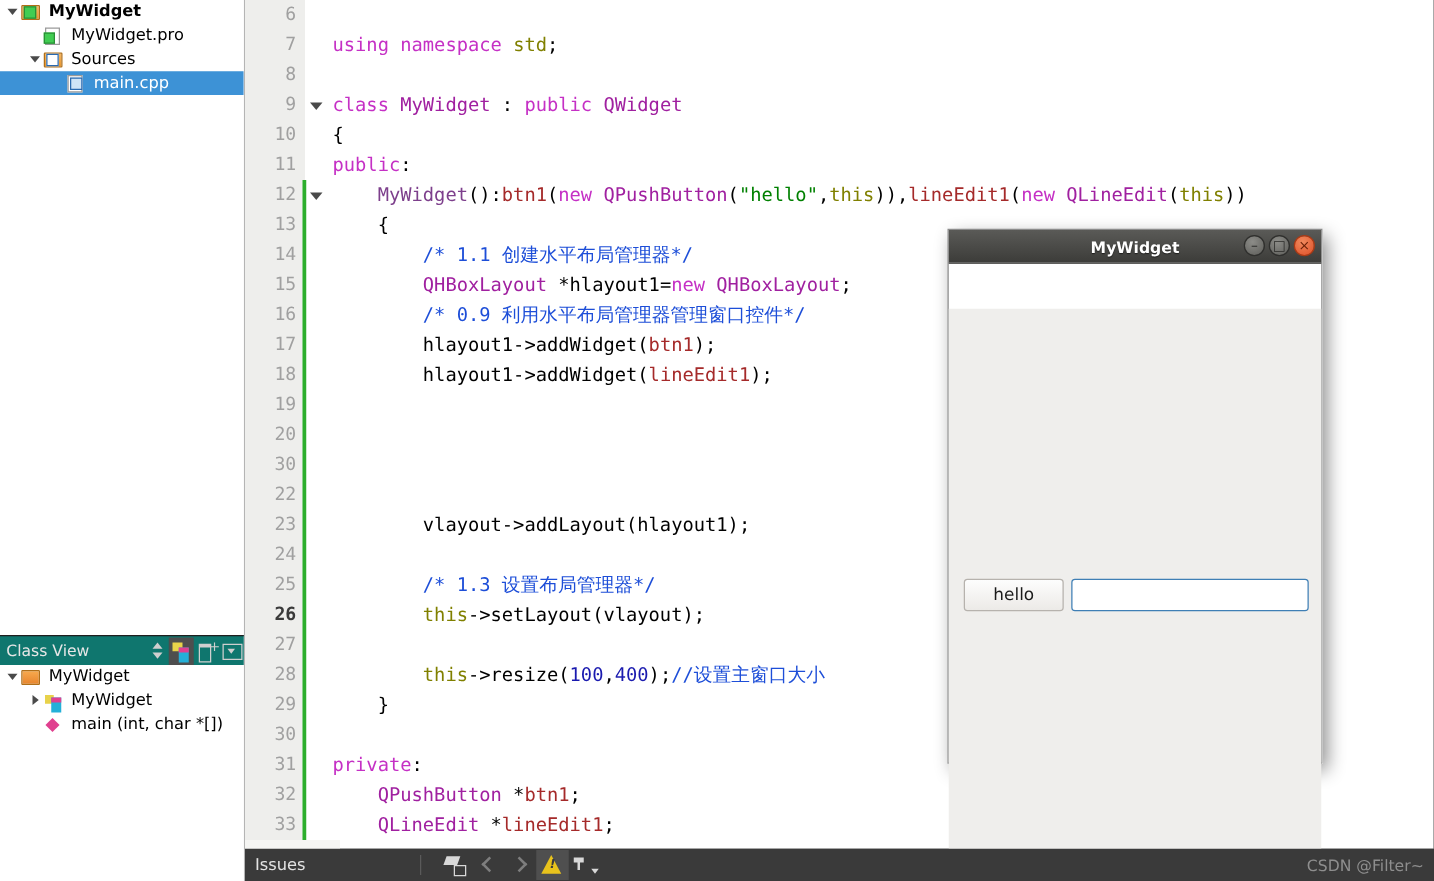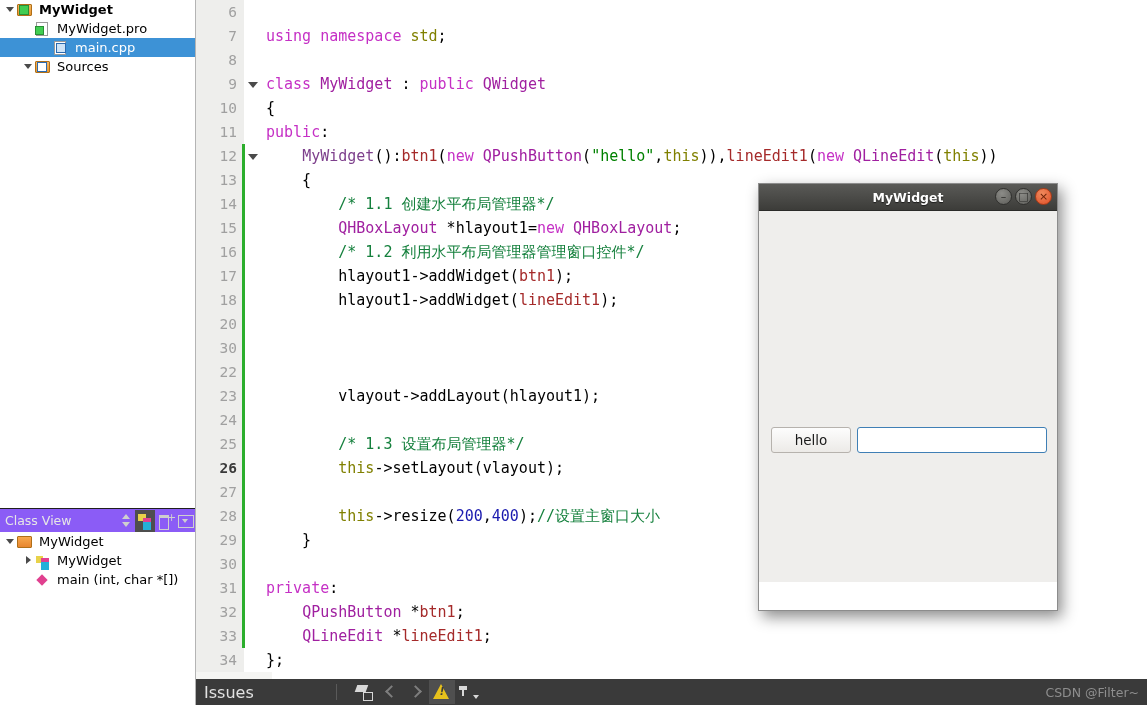--- a/index.html
+++ b/index.html
@@ -123,21 +123,21 @@
   }
   .ic-func::before {
     content: ""; position: absolute; left: 1px; top: 2px;
     width: 8px; height: 8px; background: #e0408f;
     transform: rotate(45deg);
   }
 
   
   #class-view-header {
     position: absolute; left: 0; top: 508px; width: 195px; height: 24px;
-    background: #8b5cf6;
+    background: #0f766e;
     display: flex; align-items: center;
     border-top: 1px solid #1f1f1f;
   }
   #class-view-header .cv-title {
     color: #e6e6e6; font-size: 12.5px; padding-left: 5px; flex: 1;
     white-space: nowrap;
   }
   .cv-btn {
     width: 20px; height: 22px; position: relative;
     display: inline-block; flex: 0 0 20px;
@@ -225,21 +225,21 @@
     position: absolute; left: 70px; top: 0; text-align: center;
   }
   
   .t-kw   { color: #c530c5; }          
   .t-type { color: #808000; }          
   .t-cls  { color: #a020a0; }          
   .t-fn   { color: #7d3f8c; }          
   .t-mem  { color: #a52a2a; }          
   .t-str  { color: #008000; }          
   .t-num  { color: #1a1aaf; }          
-  .t-cmt  { color: #15803d; }
+  .t-cmt  { color: #1d4ed8; }
   .t-pln  { color: #000000; }
 
   
   #mywidget-dialog {
     position: absolute; left: 758px; top: 183px;
     width: 300px; height: 428px;
     box-shadow: 4px 6px 14px rgba(0,0,0,0.45);
     border: 1px solid #8c8c8c;
   }
   #dlg-titlebar {
@@ -266,23 +266,24 @@
   .win-btn.close {
     background: radial-gradient(circle at 40% 30%, #f08a5d, #df4f28);
     border-color: #a83a16;
   }
   .win-btn .glyph {
     position: absolute; left: 0; top: 0; right: 0; bottom: 0;
     color: #2b2b29; font-size: 11px; line-height: 15px; text-align: center;
   }
   .win-btn.close .glyph { color: #6d2208; }
   #dlg-body {
-    width: 100%; height: 371px;
+    width: 100%; height: 444px;
     background: #efeeec;
     position: relative;
+    margin-top: 36px;
   }
   #hello-button {
     position: absolute; left: 12px; top: 216px;
     width: 80px; height: 26px;
     background: linear-gradient(#fdfdfd, #eceae7);
     border: 1px solid #b6b2ad; border-radius: 3px;
     color: #1a1a1a; font-size: 13.5px;
     display: flex; align-items: center; justify-content: center;
   }
   #line-edit {
@@ -293,21 +294,21 @@
   }
 
   
   #status-bar {
     position: absolute; left: 196px; top: 679px;
     width: 951px; height: 26px;
     background: #3a3a3a;
     display: flex; align-items: center;
   }
   #issues-label {
-    color: #e2e2e2; font-size: 16px; padding-left: 8px; width: 140px;
+    color: #e2e2e2; font-size: 13px; padding-left: 8px; width: 140px;
   }
   .sb-sep {
     width: 1px; height: 16px; background: #5a5a5a; margin: 0 14px 0 0;
   }
   .sb-btn {
     width: 26px; height: 24px; position: relative; display: inline-block;
   }
   .sb-btn.active { background: #4f4f4f; }
   .ic-clearpane::before {
     content: ""; position: absolute; left: 5px; top: 5px;
@@ -378,33 +379,33 @@
           </span>
           <span>MyWidget</span>
         </div>
         <div class="tree-row indent-1">
           <span class="arrow none"></span>
           <span class="ticon">
             <i class="ic-profile" style="display: block; position: relative;"></i>
           </span>
           <span>MyWidget.pro</span>
         </div>
+        <div class="tree-row indent-1">
+          <span class="arrow down"></span>
+          <span class="ticon">
+            <i class="ic-srcfolder" style="display: block; position: relative;"></i>
+          </span>
+          <span>Sources</span>
+        </div>
         <div class="tree-row indent-2 selected">
           <span class="arrow none"></span>
           <span class="ticon">
             <i class="ic-cpp" style="display: block; position: relative;"></i>
           </span>
           <span>main.cpp</span>
-        </div>
-        <div class="tree-row indent-1">
-          <span class="arrow down"></span>
-          <span class="ticon">
-            <i class="ic-srcfolder" style="display: block; position: relative;"></i>
-          </span>
-          <span>Sources</span>
         </div>
       </div>
 
     <div id="class-view-header">
       <span class="cv-title">Class View</span>
       <span class="cv-btn"><i class="ic-sortarrows"></i></span>
       <span class="cv-btn active"><i class="ic-syncclass"></i></span>
       <span class="cv-btn"><i class="ic-expandall"></i></span>
       <span class="cv-btn"><i class="ic-cvmenu"></i></span>
     </div>
@@ -438,32 +439,33 @@
       <div class="code-line"><div class="gutter">6</div><div class="codetext"></div></div>
       <div class="code-line"><div class="gutter">7</div><div class="codetext"><span class="t-kw">using</span><span class="t-pln"> </span><span class="t-kw">namespace</span><span class="t-pln"> </span><span class="t-type">std</span><span class="t-pln">;</span></div></div>
       <div class="code-line"><div class="gutter">8</div><div class="codetext"></div></div>
       <div class="code-line"><div class="gutter">9</div><div class="foldmark open"></div><div class="codetext"><span class="t-kw">class</span><span class="t-pln"> </span><span class="t-cls">MyWidget</span><span class="t-pln"> : </span><span class="t-kw">public</span><span class="t-pln"> </span><span class="t-cls">QWidget</span></div></div>
       <div class="code-line"><div class="gutter">10</div><div class="codetext"><span class="t-pln">{</span></div></div>
       <div class="code-line"><div class="gutter">11</div><div class="codetext"><span class="t-kw">public</span><span class="t-pln">:</span></div></div>
       <div class="code-line"><div class="gutter">12</div><div class="changebar"></div><div class="foldmark open"></div><div class="codetext"><span class="t-pln">    </span><span class="t-fn">MyWidget</span><span class="t-pln">():</span><span class="t-mem">btn1</span><span class="t-pln">(</span><span class="t-kw">new</span><span class="t-pln"> </span><span class="t-cls">QPushButton</span><span class="t-pln">(</span><span class="t-str">"hello"</span><span class="t-pln">,</span><span class="t-type">this</span><span class="t-pln">)),</span><span class="t-mem">lineEdit1</span><span class="t-pln">(</span><span class="t-kw">new</span><span class="t-pln"> </span><span class="t-cls">QLineEdit</span><span class="t-pln">(</span><span class="t-type">this</span><span class="t-pln">))</span></div></div>
       <div class="code-line"><div class="gutter">13</div><div class="changebar"></div><div class="codetext"><span class="t-pln">    {</span></div></div>
       <div class="code-line"><div class="gutter">14</div><div class="changebar"></div><div class="codetext"><span class="t-pln">        </span><span class="t-cmt">/* 1.1 创建水平布局管理器*/</span></div></div>
       <div class="code-line"><div class="gutter">15</div><div class="changebar"></div><div class="codetext"><span class="t-pln">        </span><span class="t-cls">QHBoxLayout</span><span class="t-pln"> *hlayout1=</span><span class="t-kw">new</span><span class="t-pln"> </span><span class="t-cls">QHBoxLayout</span><span class="t-pln">;</span></div></div>
-      <div class="code-line"><div class="gutter">16</div><div class="changebar"></div><div class="codetext"><span class="t-pln">        </span><span class="t-cmt">/* 1.2 利用水平布局管理器管理窗口控件*/</span></div></div>
+      <div class="code-line"><div class="gutter">16</div><div class="changebar"></div><div class="codetext"><span class="t-pln">        </span><span class="t-cmt">/* 0.9 利用水平布局管理器管理窗口控件*/</span></div></div>
       <div class="code-line"><div class="gutter">17</div><div class="changebar"></div><div class="codetext"><span class="t-pln">        hlayout1-&gt;addWidget(</span><span class="t-mem">btn1</span><span class="t-pln">);</span></div></div>
       <div class="code-line"><div class="gutter">18</div><div class="changebar"></div><div class="codetext"><span class="t-pln">        hlayout1-&gt;addWidget(</span><span class="t-mem">lineEdit1</span><span class="t-pln">);</span></div></div>
+      <div class="code-line"><div class="gutter">19</div><div class="changebar"></div><div class="codetext"></div></div>
       <div class="code-line"><div class="gutter">20</div><div class="changebar"></div></div>
       <div class="code-line"><div class="gutter">30</div><div class="changebar"></div></div>
       <div class="code-line"><div class="gutter">22</div><div class="changebar"></div><div class="codetext"><span class="t-pln">        </span></div></div>
       <div class="code-line"><div class="gutter">23</div><div class="changebar"></div><div class="codetext"><span class="t-pln">        vlayout-&gt;addLayout(hlayout1);</span></div></div>
       <div class="code-line"><div class="gutter">24</div><div class="changebar"></div><div class="codetext"></div></div>
       <div class="code-line"><div class="gutter">25</div><div class="changebar"></div><div class="codetext"><span class="t-pln">        </span><span class="t-cmt">/* 1.3 设置布局管理器*/</span></div></div>
       <div class="code-line current"><div class="gutter">26</div><div class="changebar"></div><div class="codetext"><span class="t-pln">        </span><span class="t-type">this</span><span class="t-pln">-&gt;setLayout(vlayout);</span></div></div>
       <div class="code-line"><div class="gutter">27</div><div class="changebar"></div><div class="codetext"></div></div>
-      <div class="code-line"><div class="gutter">28</div><div class="changebar"></div><div class="codetext"><span class="t-pln">        </span><span class="t-type">this</span><span class="t-pln">-&gt;resize(</span><span class="t-num">200</span><span class="t-pln">,</span><span class="t-num">400</span><span class="t-pln">);</span><span class="t-cmt">//设置主窗口大小</span></div></div>
+      <div class="code-line"><div class="gutter">28</div><div class="changebar"></div><div class="codetext"><span class="t-pln">        </span><span class="t-type">this</span><span class="t-pln">-&gt;resize(</span><span class="t-num">100</span><span class="t-pln">,</span><span class="t-num">400</span><span class="t-pln">);</span><span class="t-cmt">//设置主窗口大小</span></div></div>
       <div class="code-line"><div class="gutter">29</div><div class="changebar"></div><div class="codetext"><span class="t-pln">    }</span></div></div>
       <div class="code-line"><div class="gutter">30</div><div class="changebar"></div><div class="codetext"></div></div>
       <div class="code-line"><div class="gutter">31</div><div class="changebar"></div><div class="codetext"><span class="t-kw">private</span><span class="t-pln">:</span></div></div>
       <div class="code-line"><div class="gutter">32</div><div class="changebar"></div><div class="codetext"><span class="t-pln">    </span><span class="t-cls">QPushButton</span><span class="t-pln"> *</span><span class="t-mem">btn1</span><span class="t-pln">;</span></div></div>
       <div class="code-line"><div class="gutter">33</div><div class="changebar"></div><div class="codetext"><span class="t-pln">    </span><span class="t-cls">QLineEdit</span><span class="t-pln"> *</span><span class="t-mem">lineEdit1</span><span class="t-pln">;</span></div></div>
       <div class="code-line"><div class="gutter">34</div><div class="codetext"><span class="t-pln">};</span></div></div>
     </div>
   <div id="editor-tab-stub"></div>
 
   <div id="mywidget-dialog">

